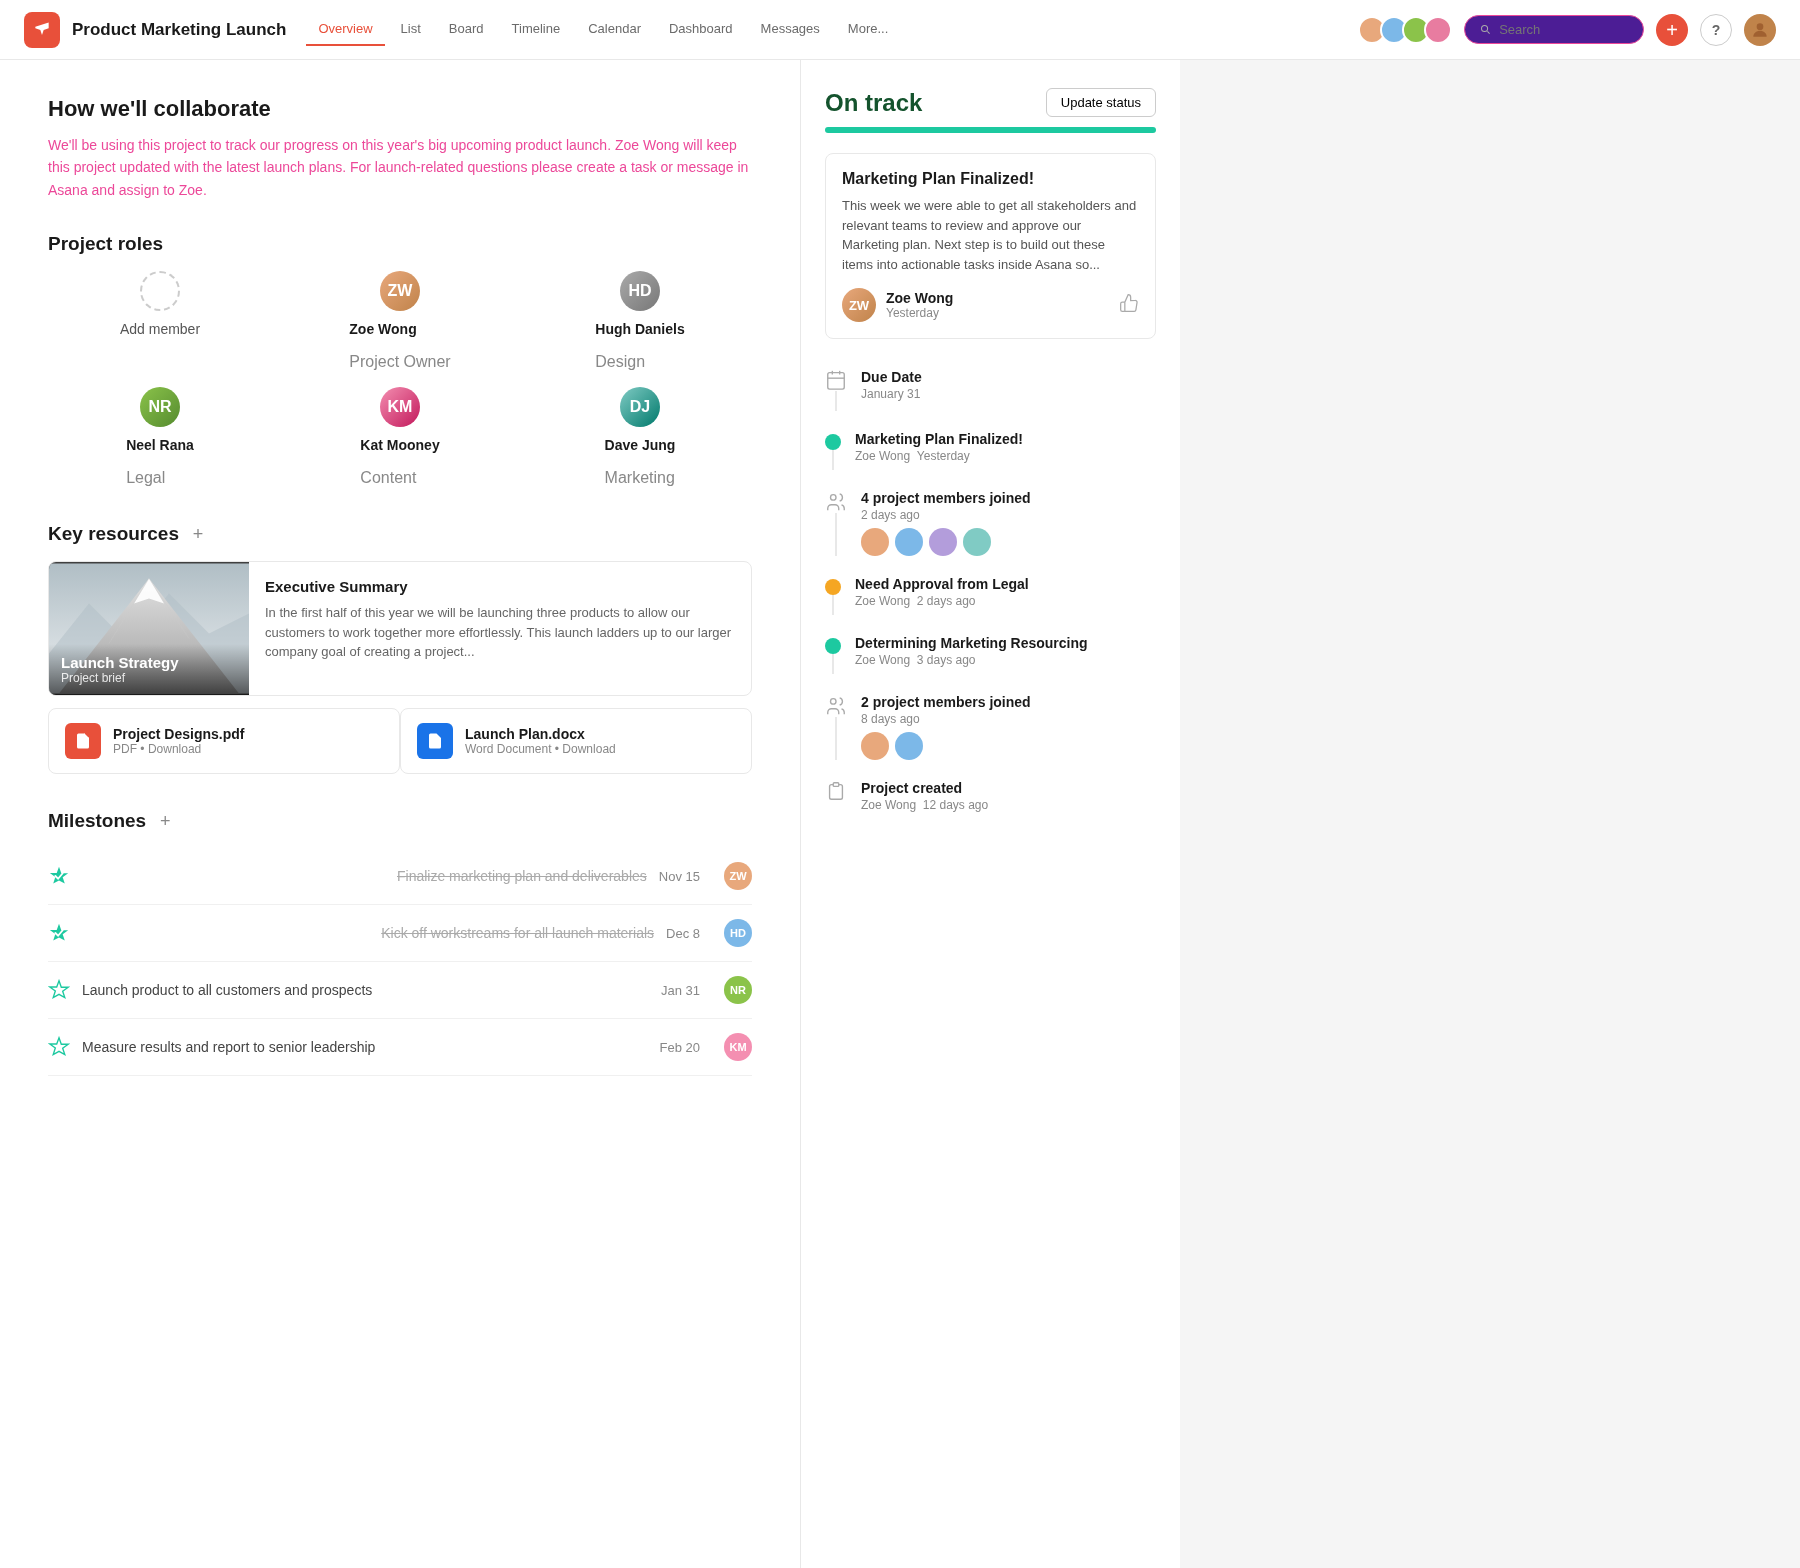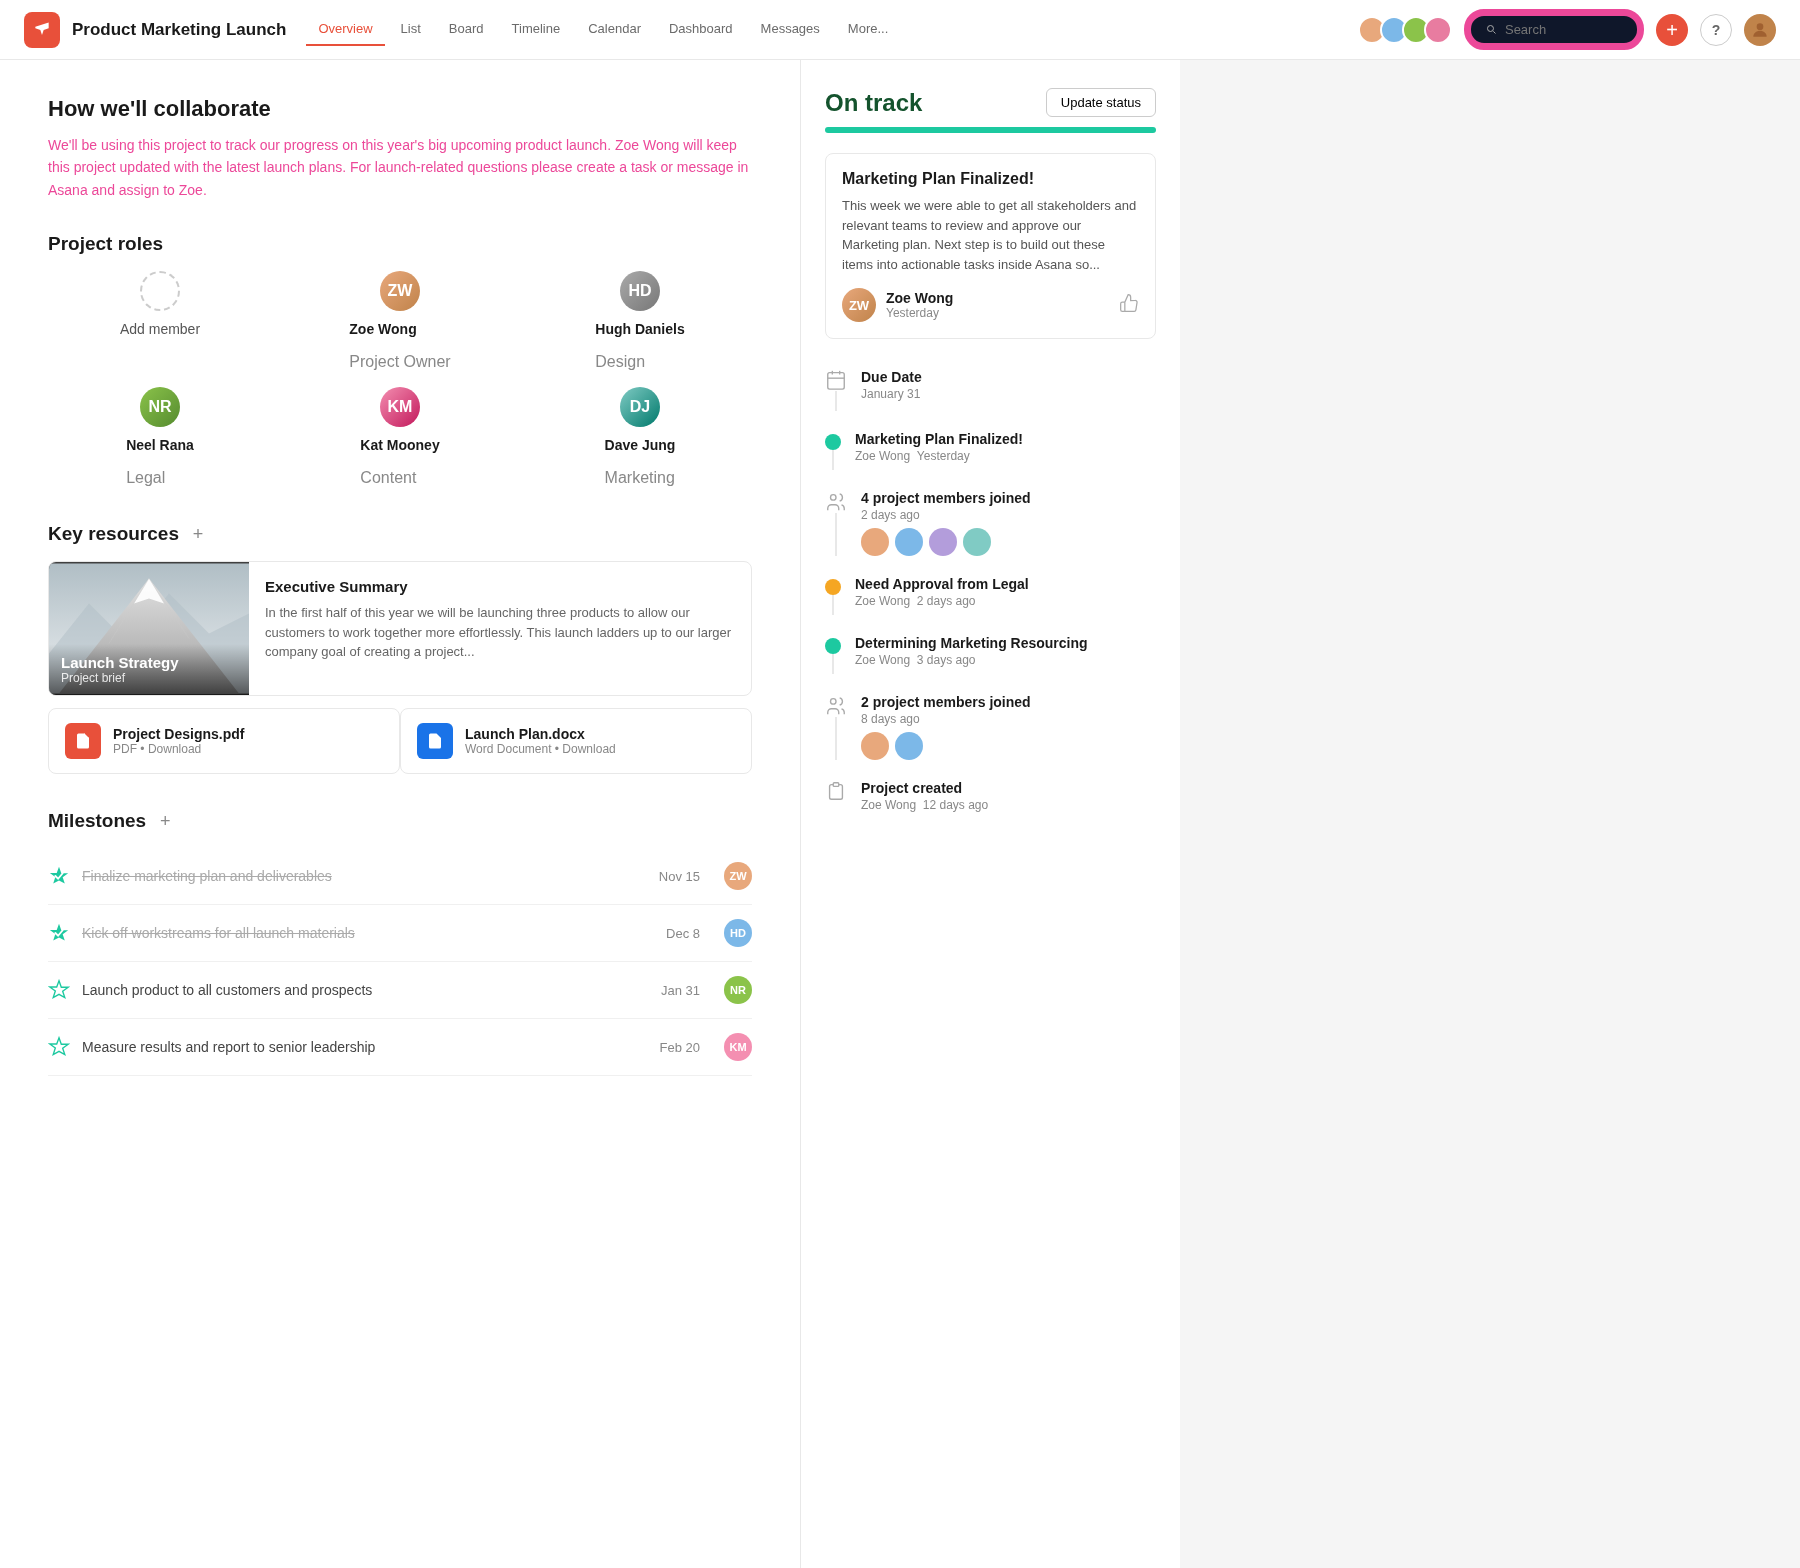--- a/index.html
+++ b/index.html
@@ -13,21 +13,21 @@
     .nav-tabs { display: flex; align-items: center; gap: 4px; margin-right: auto; }
     .nav-tab { padding: 8px 12px; font-size: 13px; color: #6b6b6b; cursor: pointer; border-bottom: 2px solid transparent; text-decoration: none; white-space: nowrap; }
     .nav-tab.active { color: #e8503a; border-bottom: 2px solid #e8503a; font-weight: 500; }
     .nav-right { display: flex; align-items: center; gap: 12px; }
     .avatar-group { display: flex; }
     .avatar-group .av { width: 28px; height: 28px; border-radius: 50%; background: #ccc; margin-left: -6px; border: 2px solid #fff; overflow: hidden; display: flex; align-items: center; justify-content: center; font-size: 11px; color: #fff; font-weight: 600; }
     .av.av1 { background: #e8a87c; }
     .av.av2 { background: #7cb8e8; }
     .av.av3 { background: #8bc34a; }
     .av.av4 { background: #e87ca0; }
-    .search-bar { display: flex; align-items: flex-start; background: #0f172a; border: 7px solid #ec4899; border-radius: 20px; padding: 6px 14px; gap: 8px; width: 180px; }
+    .search-bar { display: flex; align-items: flex-start; background: #4c1d95; border: 1px solid #ec4899; border-radius: 20px; padding: 6px 14px; gap: 8px; width: 180px; }
     .search-bar input { border: none; background: transparent; outline: none; font-size: 13px; width: 100%; color: #888; }
     .icon-btn { width: 32px; height: 32px; border-radius: 50%; display: flex; align-items: center; justify-content: center; cursor: pointer; border: none; background: transparent; }
     .icon-btn.add { background: #e8503a; color: white; font-size: 20px; line-height: 1; }
     .icon-btn.help { border: 1px solid #ccc; color: #666; font-size: 14px; font-weight: 600; }
     .user-avatar { width: 32px; height: 32px; border-radius: 50%; background: #c0834a; overflow: hidden; display: flex; align-items: center; justify-content: center; }
 
     
     .main-layout { display: flex; min-height: calc(100vh - 60px); }
     .main-content { flex: 1; padding: 36px 48px; overflow-y: auto; background: #fff; max-width: 800px; }
     .sidebar { width: 380px; background: #fff; border-left: 1px solid #e8e8e8; padding: 28px 24px; overflow-y: auto; }
@@ -62,21 +62,21 @@
     .file-icon { width: 36px; height: 36px; border-radius: 6px; display: flex; align-items: center; justify-content: center; font-size: 18px; flex-shrink: 0; }
     .file-icon.pdf { background: #e8503a; color: white; }
     .file-icon.doc { background: #1a73e8; color: white; }
     .file-name { font-size: 14px; font-weight: 600; }
     .file-meta { font-size: 12px; color: #888; }
 
     
     .milestones-list { display: flex; flex-direction: column; gap: 0; }
     .milestone-item { display: flex; align-items: center; gap: 12px; padding: 14px 0; border-bottom: 1px solid #f0f0f0; }
     .milestone-text { flex: 1; font-size: 14px; color: #444; }
-    .milestone-text.done { color: #aaa; text-decoration: line-through; }
+    .milestone-text.done { color: #aaa; text-decoration: line-through; text-align: right; }
     .milestone-date { font-size: 13px; color: #888; margin-right: 12px; }
     .milestone-avatar { width: 28px; height: 28px; border-radius: 50%; overflow: hidden; background: #ccc; display: flex; align-items: center; justify-content: center; font-size: 11px; color: white; font-weight: 600; }
 
     
     .status-header { display: flex; align-items: center; justify-content: space-between; margin-bottom: 10px; }
     .status-label { font-size: 24px; font-weight: 700; color: #14532d; }
     .update-btn { border: 1px solid #ccc; background: white; border-radius: 6px; padding: 6px 14px; font-size: 13px; cursor: pointer; }
     .status-bar { height: 6px; background: #1dc9a0; border-radius: 3px; margin-bottom: 20px; width: 100%; }
     .status-update-card { background: #fff; border: 1px solid #e8e8e8; border-radius: 8px; padding: 16px; margin-bottom: 20px; }
     .status-update-title { font-size: 16px; font-weight: 700; margin-bottom: 8px; }

